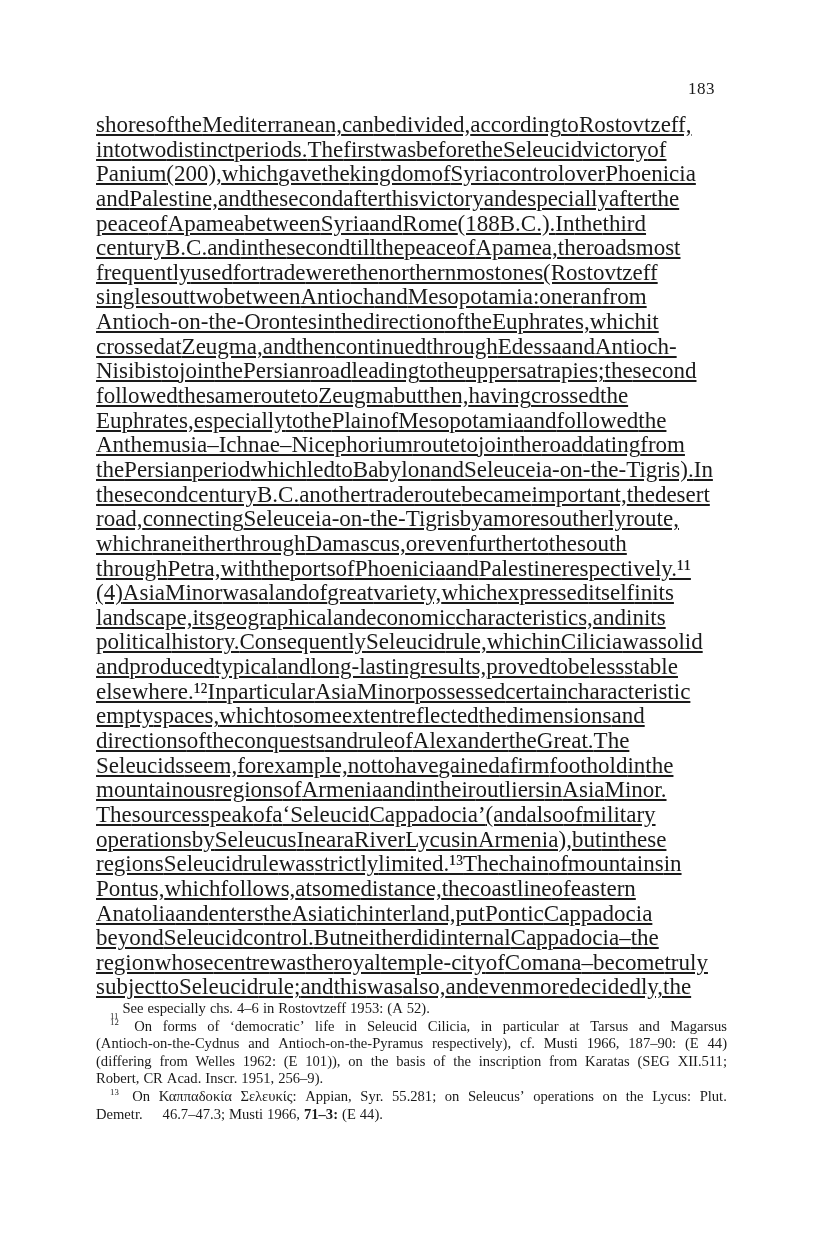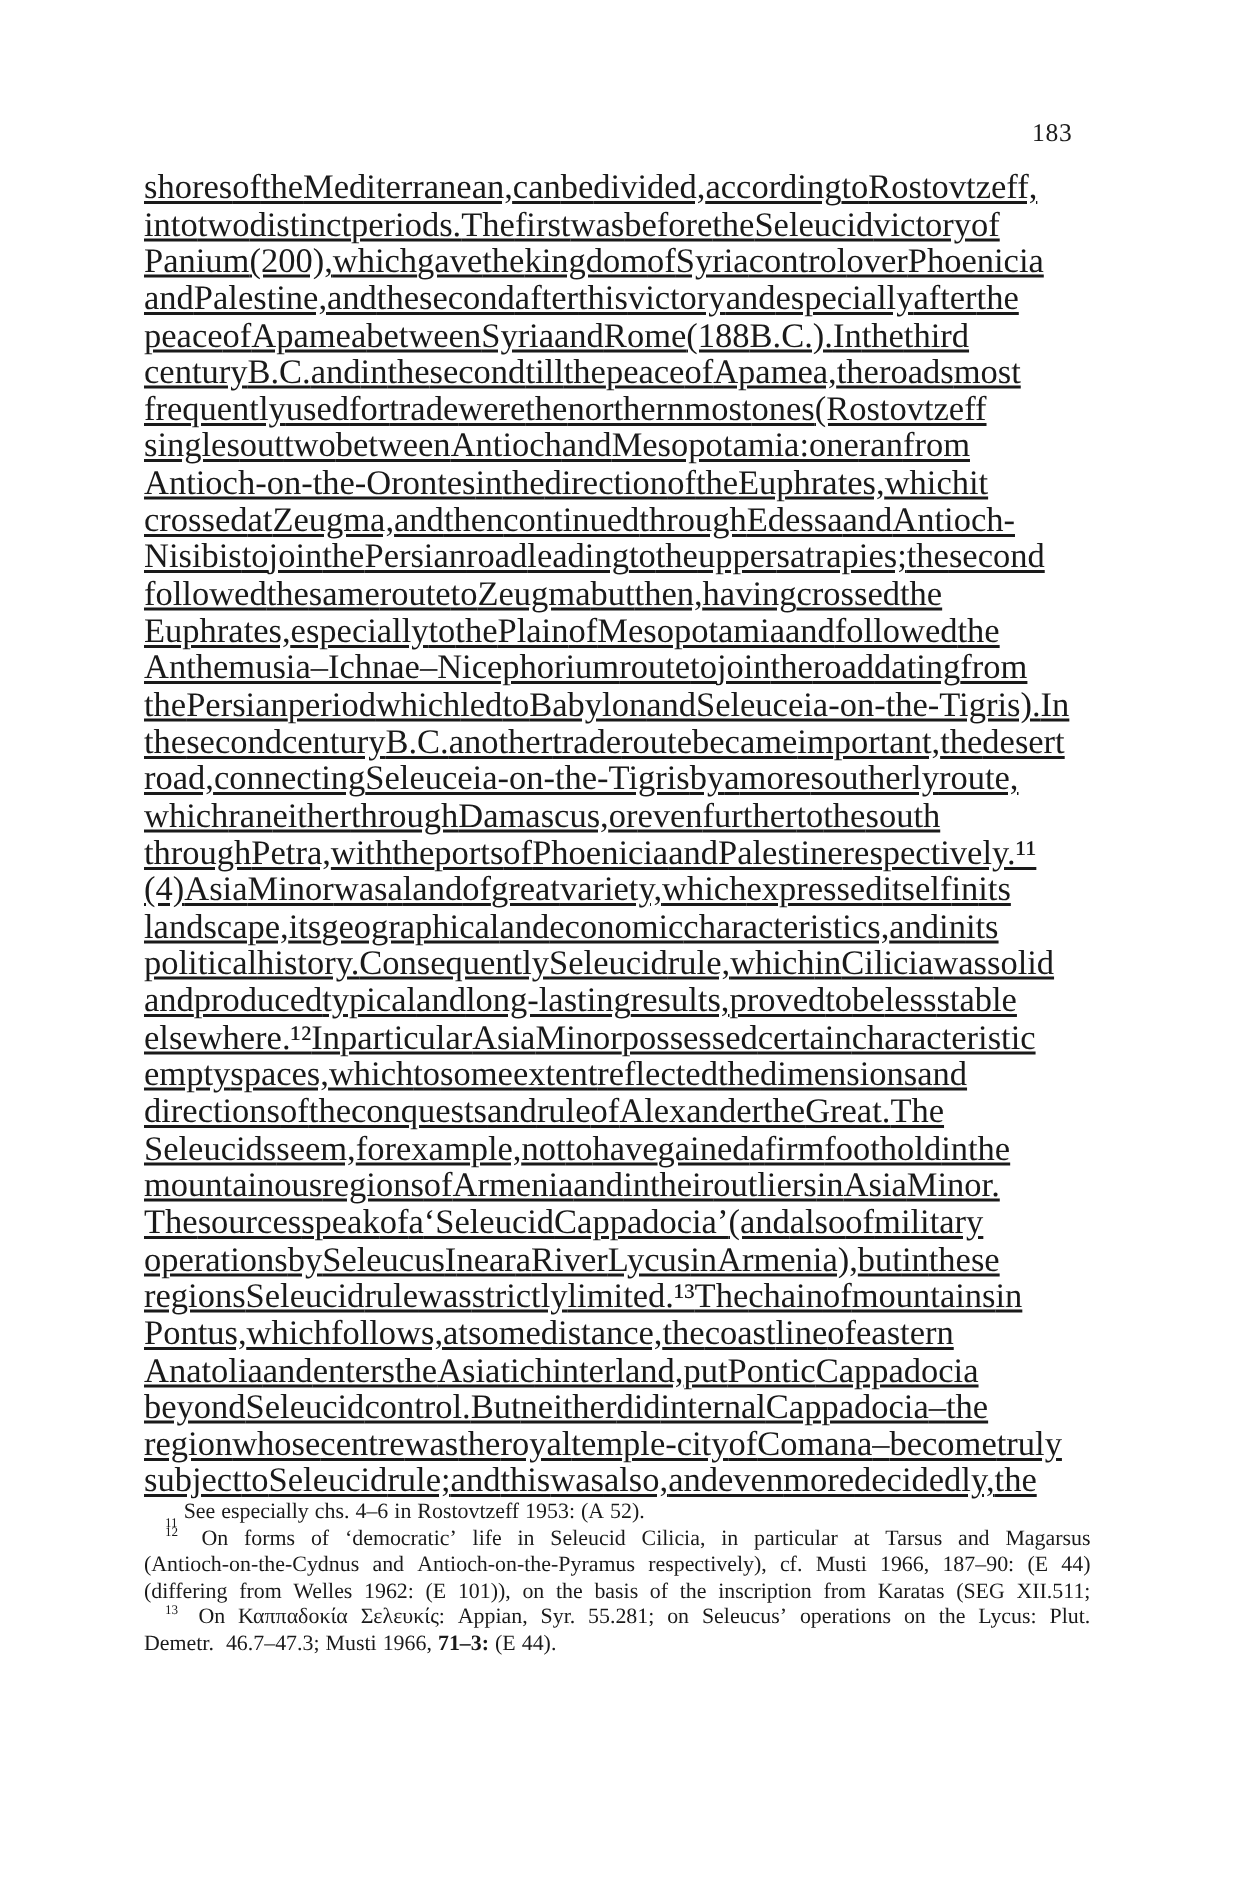--- a/index.html
+++ b/index.html
@@ -546,38 +546,46 @@
         <span class="w">the</span>
         <span class="w">basis</span>
         <span class="w">of</span>
         <span class="w">the</span>
         <span class="w">inscription</span>
         <span class="w">from</span>
         <span class="w">Karatas</span>
         <span class="w">(SEG</span>
         <span class="w">XII.511;</span>
       </div>
+      <div class="fn-line last">
+        <span class="w" style="margin-right: 4px;">Robert,</span>
+        <span class="w" style="margin-right: 4px;">CR</span>
+        <span class="w" style="margin-right: 4px;">Acad.</span>
+        <span class="w" style="margin-right: 4px;">Inscr.</span>
+        <span class="w" style="margin-right: 4px;">1951,</span>
+        <span class="w" style="margin-right: 4px;">256–9).</span>
+      </div>
       <div class="fn-line indent">
         <span class="w" style="margin-right: 5px;"><sup>13</sup></span>
         <span class="w">On</span>
         <span class="w">Καππαδοκία</span>
         <span class="w">Σελευκίς:</span>
         <span class="w">Appian,</span>
         <span class="w">Syr.</span>
         <span class="w">55.281;</span>
         <span class="w">on</span>
         <span class="w">Seleucus’</span>
         <span class="w">operations</span>
         <span class="w">on</span>
         <span class="w">the</span>
         <span class="w">Lycus:</span>
         <span class="w">Plut.</span>
       </div>
       <div class="fn-line last">
-        <span class="w" style="margin-right: 8px; text-align: right;">Demetr.</span>
+        <span class="w" style="margin-right: 20px; text-align: right;">Demetr.</span>
         <span class="w" style="margin-right: 4px;">46.7–47.3;</span>
         <span class="w" style="margin-right: 4px;">Musti</span>
         <span class="w" style="margin-right: 4px;">1966,</span>
         <span class="w" style="margin-right: 4px; font-weight: bold;">71–3:</span>
         <span class="w" style="margin-right: 4px;">(E</span>
         <span class="w" style="margin-right: 4px;">44).</span>
       </div>
     </div>
 </div>
 

